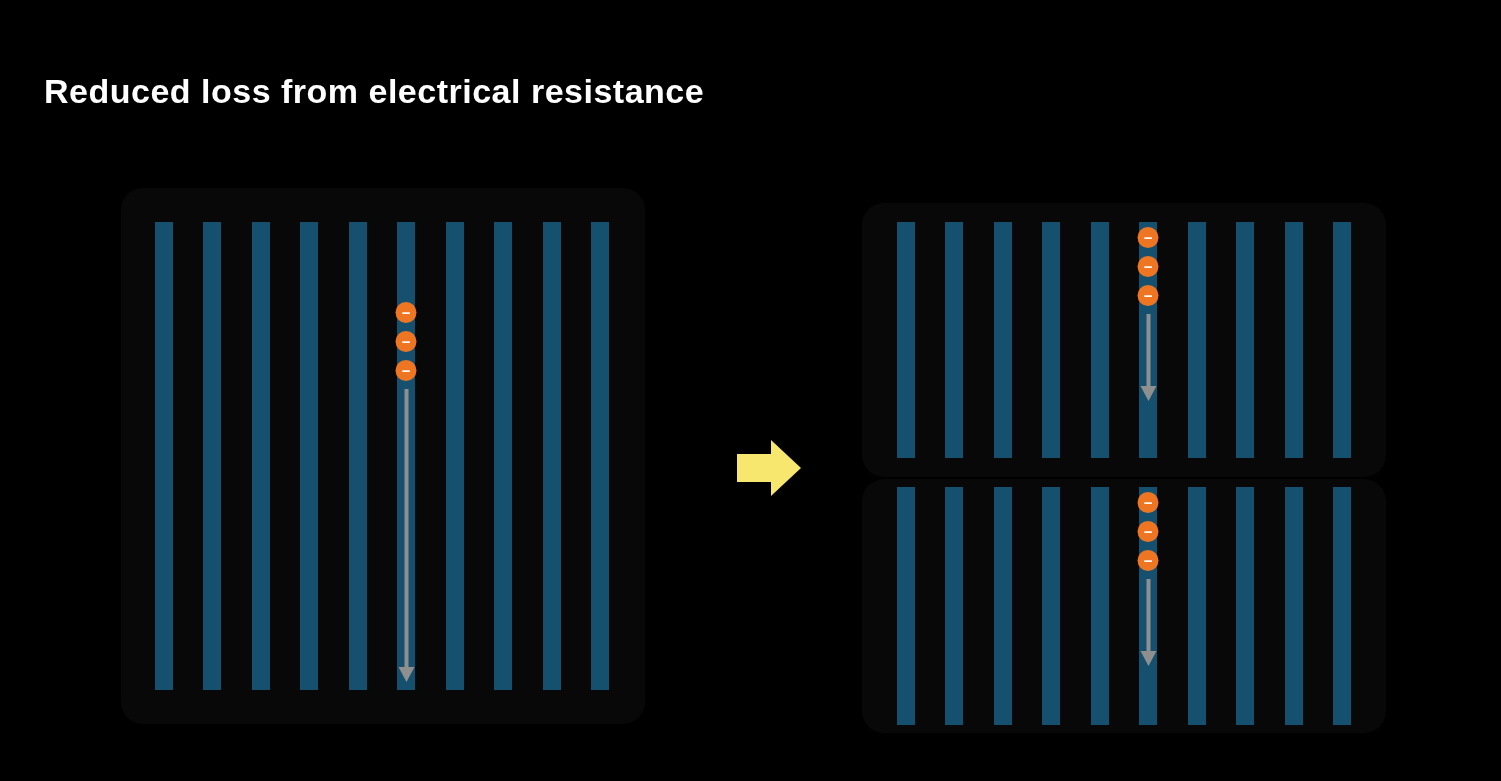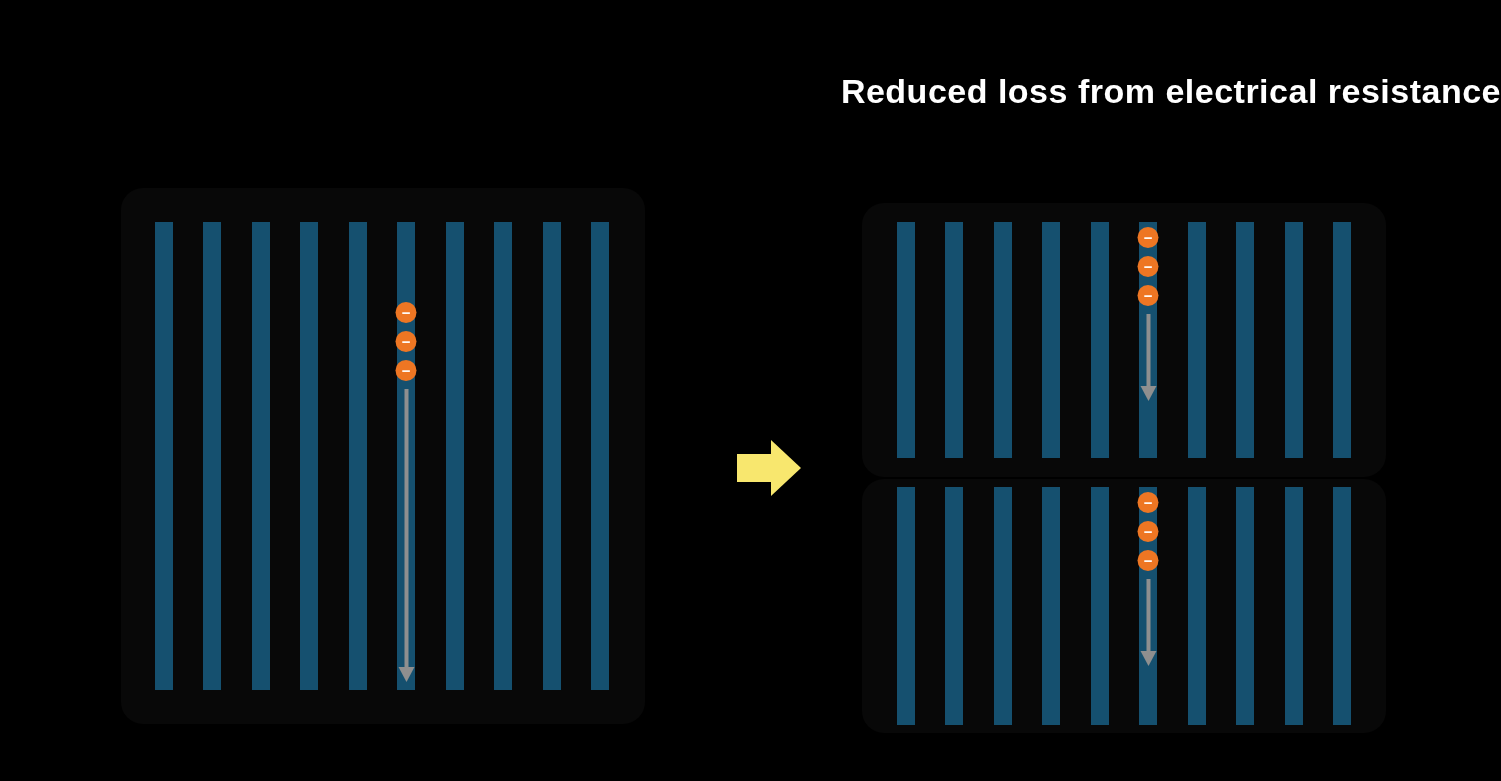--- a/index.html
+++ b/index.html
@@ -14,21 +14,21 @@
     background: var(--background, #000);
     overflow: hidden;
     font-family: "Liberation Sans", sans-serif;
   }
   .title {
     position: absolute;
     left: 0;
     right: 0;
     top: 72px;
     margin: 0;
-    text-align: right;
+    text-align: left;
     color: var(--title, #fff);
     font-size: 34px;
     font-weight: 700;
     letter-spacing: 0.5px;
     padding-left: 44px;
   }
   
   .panel {
     position: absolute;
     background: var(--panel-bg, rgba(255,255,255,0.03));

